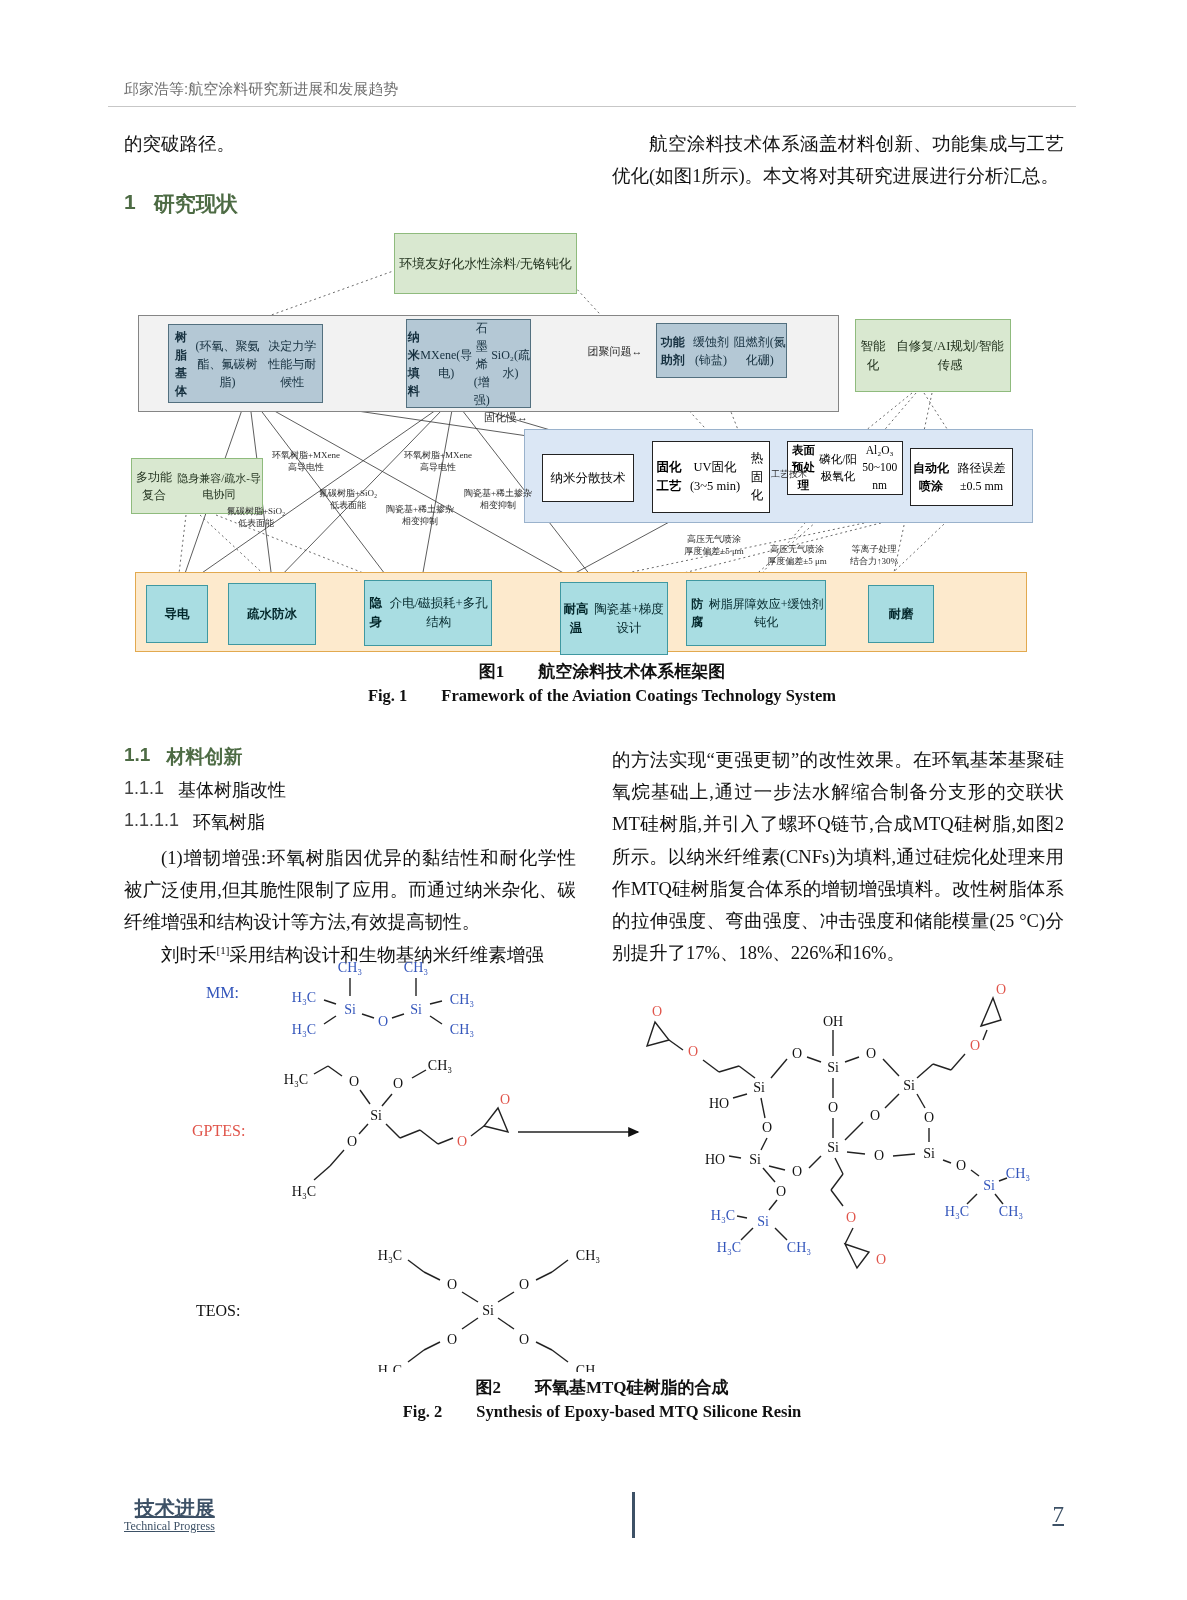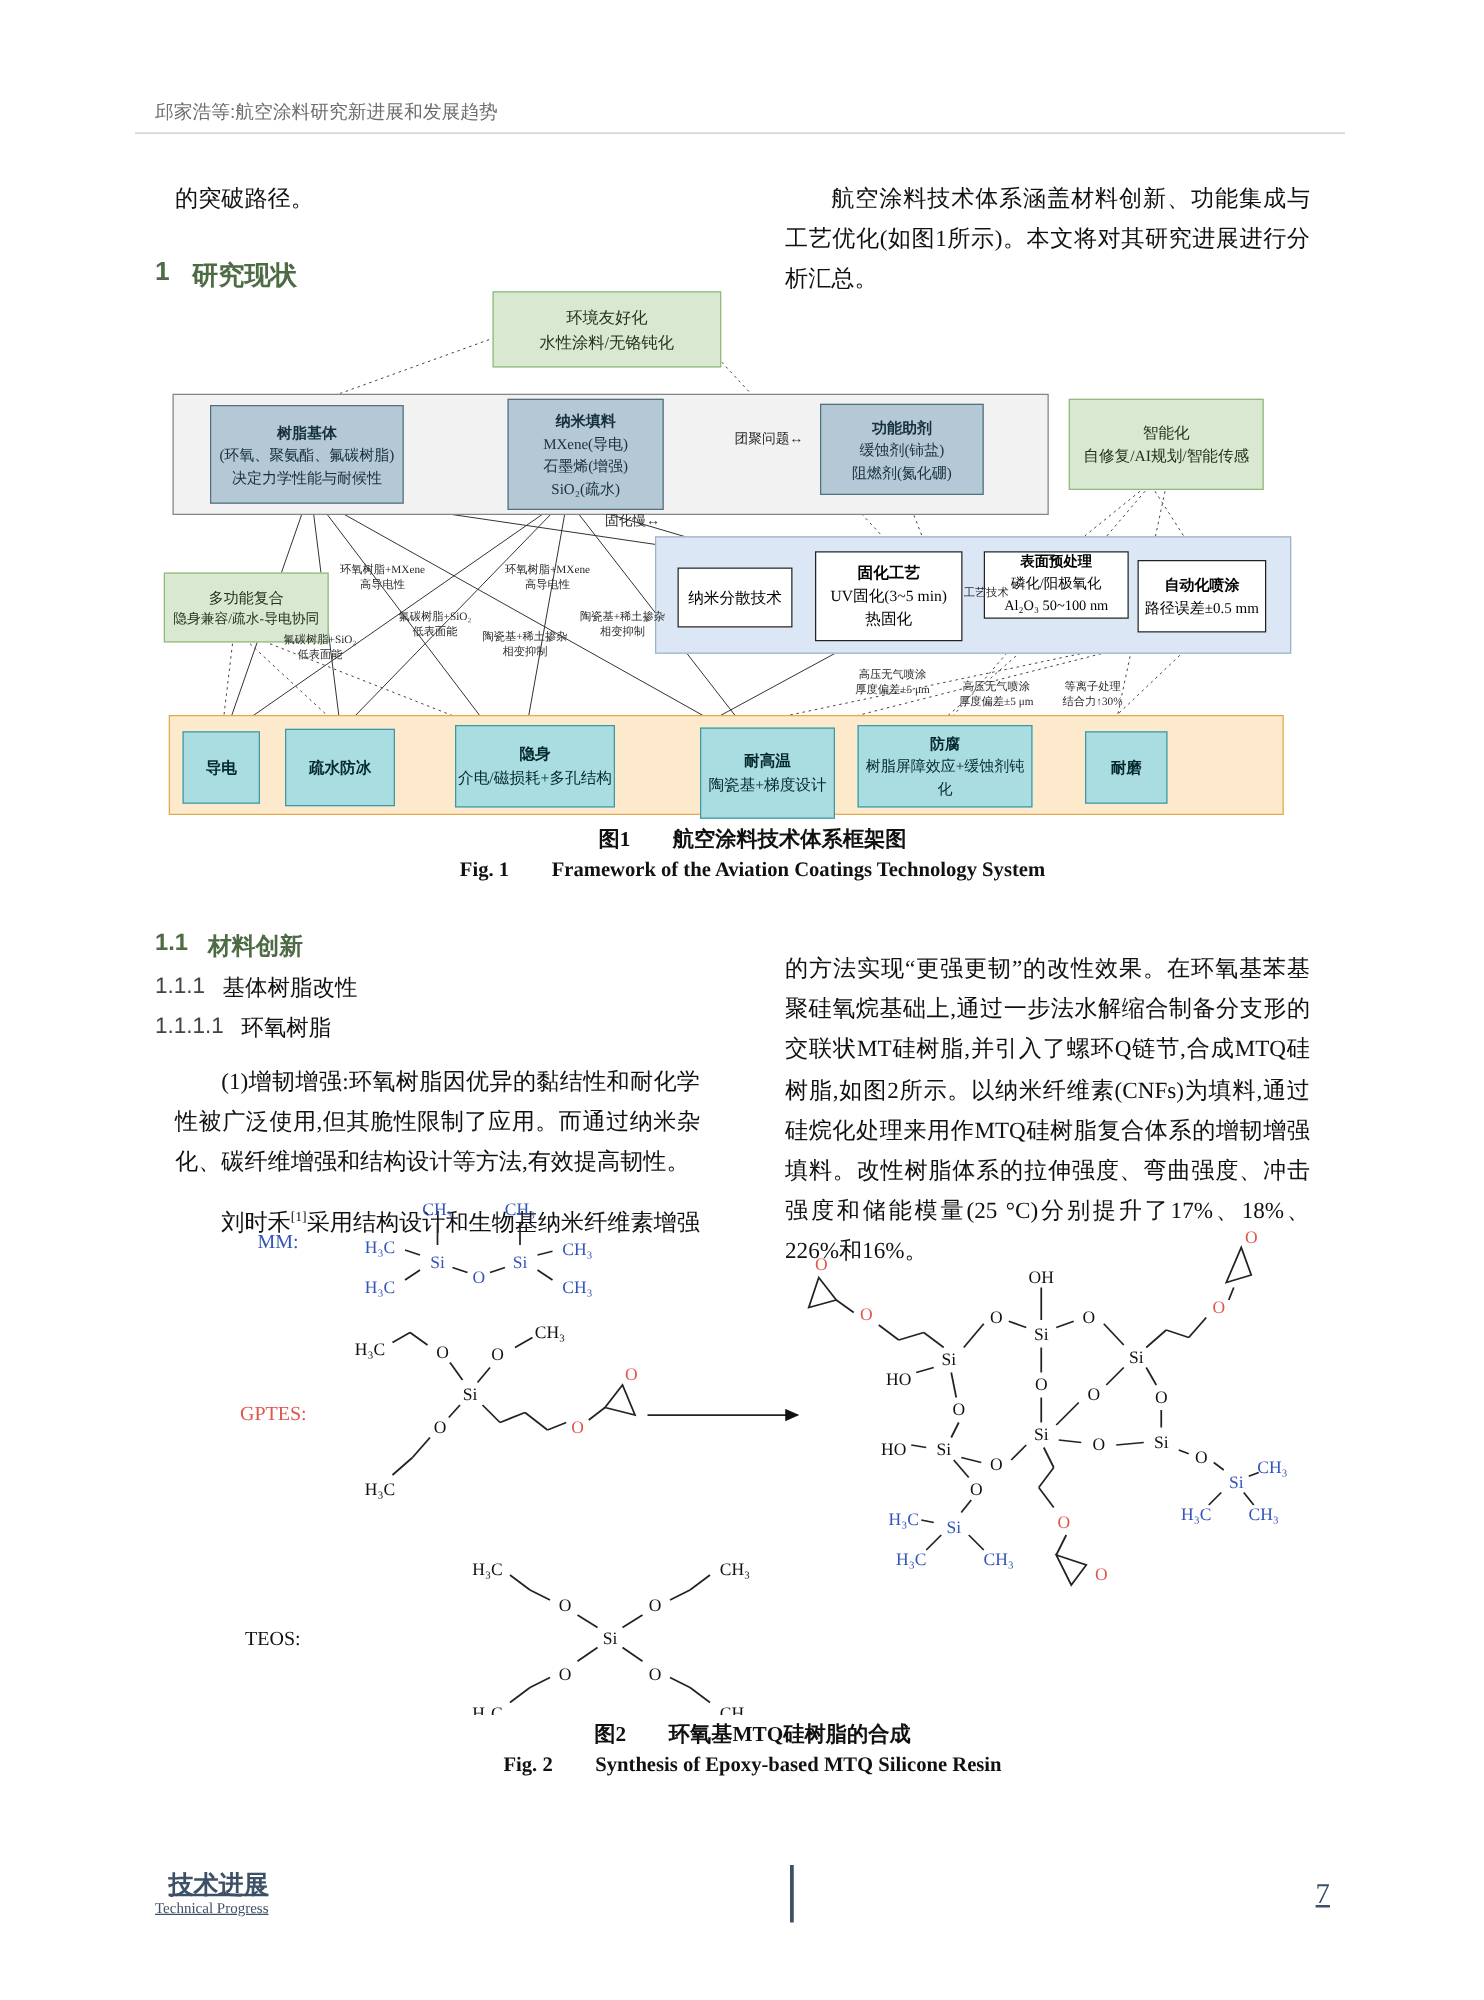--- a/index.html
+++ b/index.html
@@ -11,34 +11,34 @@
   }
   html,body{margin:0;padding:0;background:#fff;}
   .page{position:relative;width:1187px;height:1600px;background:#fff;overflow:hidden;
         font-family:"Liberation Serif","DejaVu Serif",serif;color:#111;}
   .running-head{position:absolute;left:124px;top:80px;width:940px;
         font-size:15px;color:#6e6e6e;font-family:"Liberation Sans","DejaVu Sans",sans-serif;}
   .head-rule{position:absolute;left:108px;top:106px;width:968px;height:1px;background:#c7c7c7;}
 
   .twocol{position:absolute;left:124px;width:940px;display:flex;gap:36px;}
   .col{width:452px;}
-  .para{font-size:18.5px;line-height:1.74;text-align:justify;margin:16px;}
+  .para{font-size:18.5px;line-height:1.74;text-align:justify;margin:0;}
   .indent{text-indent:2em;}
   .h1{font-family:"Liberation Sans","DejaVu Sans",sans-serif;font-weight:bold;
       color:var(--heading-green);font-size:21px;margin:30px 0 0 0;display:flex;gap:18px;}
   .h2{font-family:"Liberation Sans","DejaVu Sans",sans-serif;font-weight:bold;
       color:var(--heading-green);font-size:19px;margin:0 0 8px 0;display:flex;gap:16px;}
   .h3,.h4{font-size:18px;margin:0 0 8px 0;display:flex;gap:14px;}
   .h3 .num,.h4 .num{font-family:"Liberation Sans","DejaVu Sans",sans-serif;color:#444;}
   sup{font-size:11px;}
 
   
   .fig1{position:absolute;left:124px;top:228px;width:940px;height:430px;}
   .fig1 svg.wires{position:absolute;left:0;top:0;z-index:0;}
-  .fb{position:absolute;box-sizing:border-box;display:flex;flex-direction:column;
+  .fb{position:absolute;box-sizing:border-box;display:flex;flex-direction:row;
       align-items:center;justify-content:center;text-align:center;z-index:2;
       font-size:12.5px;line-height:1.5;color:#16303f;}
   .band{position:absolute;box-sizing:border-box;z-index:1;}
   .band-gray{background:var(--gray-band);border:1.5px solid #858585;}
   .band-blue{background:var(--blue-band);border:1px solid #9ab2cc;}
   .band-orange{background:var(--orange-band);border:1.5px solid var(--orange-border);}
   .green{background:var(--green-fill);border:1px solid var(--green-border);color:#23331f;}
   .slate{background:var(--slate-fill);border:1.5px solid var(--slate-border);}
   .white{background:#fff;border:1.5px solid #222;color:#000;}
   .teal{background:var(--teal-fill);border:1.5px solid var(--teal-border);color:#04282c;}
@@ -146,21 +146,21 @@
 
     <div class="fb slate" style="left:282px;top:91px;width:125px;height:89px;font-size:12px">
       <div class="t">纳米填料</div>
       <div>MXene(导电)</div>
       <div>石墨烯(增强)</div>
       <div>SiO₂(疏水)</div>
     </div>
 
     <div class="lbl mid" style="left:452px;top:116px;width:78px">团聚问题↔</div>
 
-    <div class="fb slate" style="left:532px;top:95px;width:131px;height:73px;font-size:12px">
+    <div class="fb slate" style="left:532px;top:95px;width:131px;height:55px;font-size:12px">
       <div class="t">功能助剂</div>
       <div>缓蚀剂(铈盐)</div>
       <div>阻燃剂(氮化硼)</div>
     </div>
 
     <div class="fb green" style="left:731px;top:91px;width:156px;height:73px;font-size:12.5px">
       <div>智能化</div>
       <div>自修复/AI规划/智能传感</div>
     </div>
 

